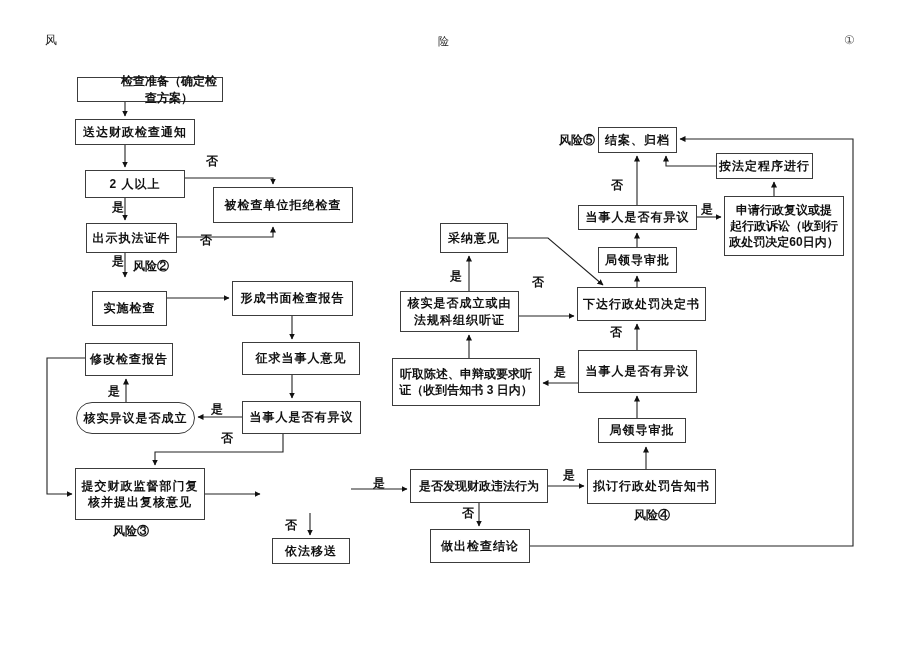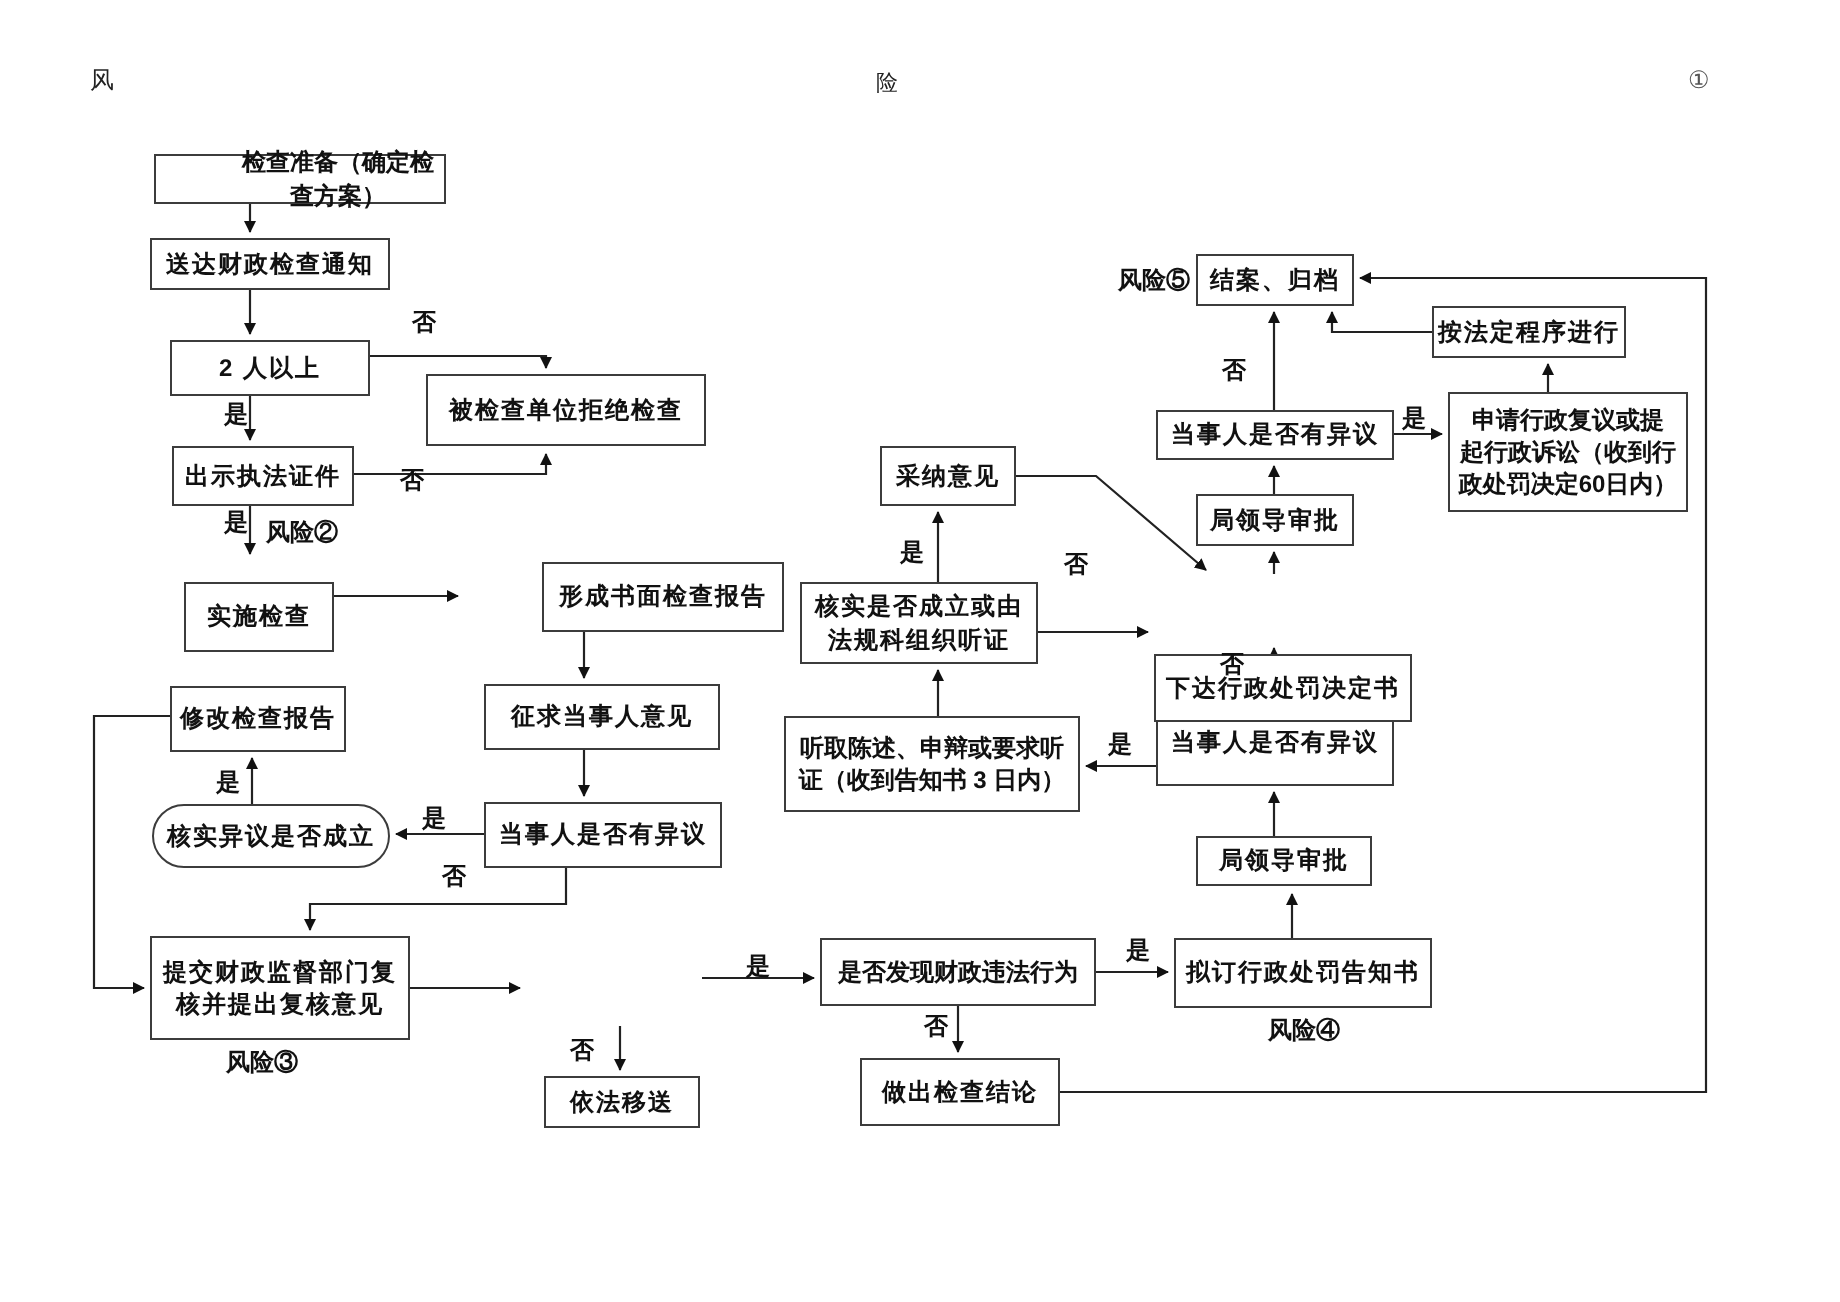--- a/index.html
+++ b/index.html
@@ -81,39 +81,39 @@
       <path d="M530,546 H853 V139 H680" marker-end="url(#ah)"></path>
     </g>
   </svg>
 
   <div class="node tight" style="left:77px;top:77px;width:146px;height:25px;padding-left:40px;">检查准备（确定检查方案）</div>
   <div class="node" style="left:75px;top:119px;width:120px;height:26px;">送达财政检查通知</div>
   <div class="node" style="left:85px;top:170px;width:100px;height:28px;">2 人以上</div>
   <div class="node" style="left:213px;top:187px;width:140px;height:36px;">被检查单位拒绝检查</div>
   <div class="node" style="left:86px;top:223px;width:91px;height:30px;">出示执法证件</div>
   <div class="node" style="left:92px;top:280px;width:75px;height:35px;margin-top:11px;">实施检查</div>
-  <div class="node" style="left:232px;top:281px;width:121px;height:35px;margin-left:39px;">形成书面检查报告</div>
+  <div class="node" style="left:232px;top:281px;width:121px;height:35px;">形成书面检查报告</div>
   <div class="node" style="left:242px;top:342px;width:118px;height:33px;">征求当事人意见</div>
   <div class="node" style="left:242px;top:401px;width:119px;height:33px;">当事人是否有异议</div>
   <div class="node" style="left:76px;top:402px;width:119px;height:32px;border-radius:16px;">核实异议是否成立</div>
   <div class="node" style="left:85px;top:343px;width:88px;height:33px;">修改检查报告</div>
   <div class="node" style="left:75px;top:468px;width:130px;height:52px;">提交财政监督部门复
 核并提出复核意见</div>
   <div class="node" style="left:272px;top:538px;width:78px;height:26px;">依法移送</div>
   <div class="node tight" style="left:410px;top:469px;width:138px;height:34px;">是否发现财政违法行为</div>
   <div class="node" style="left:430px;top:529px;width:100px;height:34px;">做出检查结论</div>
   <div class="node" style="left:587px;top:469px;width:129px;height:35px;">拟订行政处罚告知书</div>
   <div class="node" style="left:598px;top:418px;width:88px;height:25px;">局领导审批</div>
   <div class="node" style="left:578px;top:350px;width:119px;height:43px;">当事人是否有异议</div>
   <div class="node tight" style="left:392px;top:358px;width:148px;height:48px;">听取陈述、申辩或要求听
 证（收到告知书 3 日内）</div>
   <div class="node" style="left:400px;top:291px;width:119px;height:41px;">核实是否成立或由
 法规科组织听证</div>
   <div class="node" style="left:440px;top:223px;width:68px;height:30px;">采纳意见</div>
-  <div class="node" style="left:577px;top:287px;width:129px;height:34px;margin-top:40px;">下达行政处罚决定书</div>
+  <div class="node" style="left:577px;top:287px;width:129px;height:34px;">下达行政处罚决定书</div>
   <div class="node" style="left:598px;top:247px;width:79px;height:26px;">局领导审批</div>
   <div class="node" style="left:578px;top:205px;width:119px;height:25px;">当事人是否有异议</div>
   <div class="node" style="left:598px;top:127px;width:79px;height:26px;">结案、归档</div>
   <div class="node" style="left:716px;top:153px;width:97px;height:26px;">按法定程序进行</div>
   <div class="node tight" style="left:724px;top:196px;width:120px;height:60px;">申请行政复议或提
 起行政诉讼（收到行
 政处罚决定60日内）</div>
 
   <span class="lbl" style="left:206px;top:155px;">否</span>
   <span class="lbl" style="left:112px;top:201px;">是</span>

